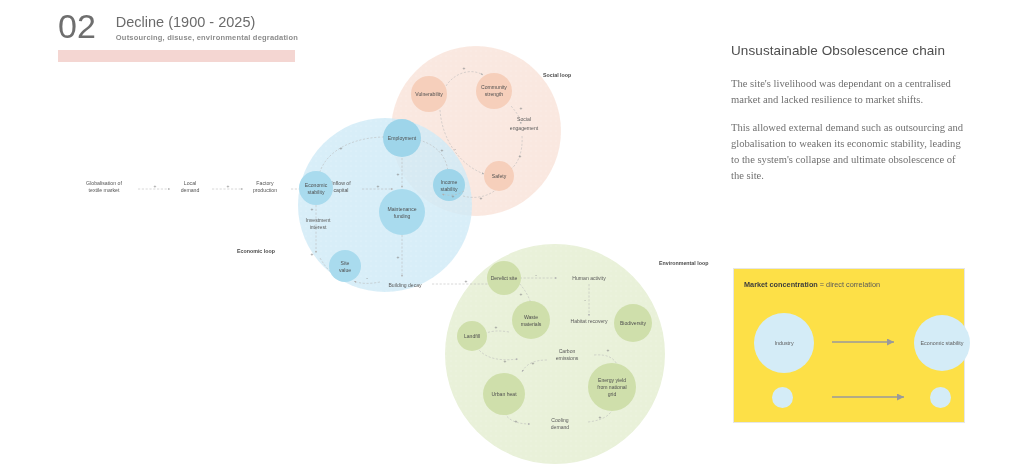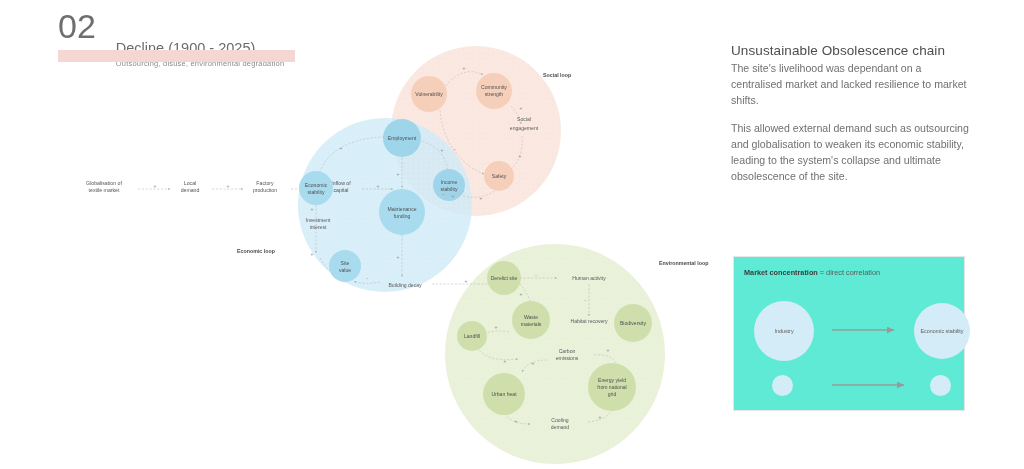--- a/index.html
+++ b/index.html
@@ -12,39 +12,39 @@
     overflow:hidden;
     position:relative;
   }
   
   #header{position:absolute;left:58px;top:8px;display:flex;align-items:flex-start;}
   #slide-number{
     font-size:34px;font-weight:300;color:#6e6e6e;line-height:36px;
     letter-spacing:0px;margin-right:20px;font-family:"Liberation Sans",sans-serif;
   }
   #header-text{padding-top:6px;}
-  #slide-title{font-size:14.5px;font-weight:400;color:#6b6b6b;line-height:16px;margin-top:26px;}
-  #slide-subtitle{font-size:7.5px;font-weight:400;color:#8c8c8c;line-height:12px;margin-top:2px;letter-spacing:.2px;}
+  #slide-title{font-size:14.5px;font-weight:400;color:#6b6b6b;line-height:16px;}
+  #slide-subtitle{font-size:7.5px;font-weight:700;color:#8c8c8c;line-height:12px;margin-top:2px;letter-spacing:.2px;}
   #accent-bar{position:absolute;left:58px;top:50px;width:237px;height:12px;background:#f4d6d2;}
 
   
   #right-panel{position:absolute;left:731px;top:42px;width:240px;}
   #panel-heading{
-    font-size:13.5px;font-weight:400;color:#4d4d4d;line-height:18px;
+    font-size:13.5px;font-weight:400;color:#4d4d4d;line-height:18px;margin-bottom:16px;
     letter-spacing:.1px;
   }
   .panel-para{
-    font-family:Liberation Sans, sans-serif;
+    font-family:Liberation Serif, serif;
     font-size:10.6px;line-height:16px;color:#707070;margin-bottom:12px;
   }
 
   
   #legend-card{
-    position:absolute;left:733px;top:256px;width:232px;height:155px;
-    border:1px solid #e6e6e6;background:#5eead4;box-sizing:border-box;
+    position:absolute;left:733px;top:268px;width:232px;height:155px;
+    border:1px solid #e6e6e6;background:#fde047;box-sizing:border-box;
   }
   #legend-title{position:absolute;left:10px;top:11px;font-size:7.3px;color:#5a5a5a;}
   #legend-title b{font-weight:700;color:#3d3d3d;}
   .legend-circle{
     position:absolute;border-radius:50%;background:#d4ecf7;
     display:flex;align-items:center;justify-content:center;text-align:center;
     font-size:5.4px;color:#5e5e5e;line-height:7px;
   }
   .legend-arrow{position:absolute;height:10px;}
 

